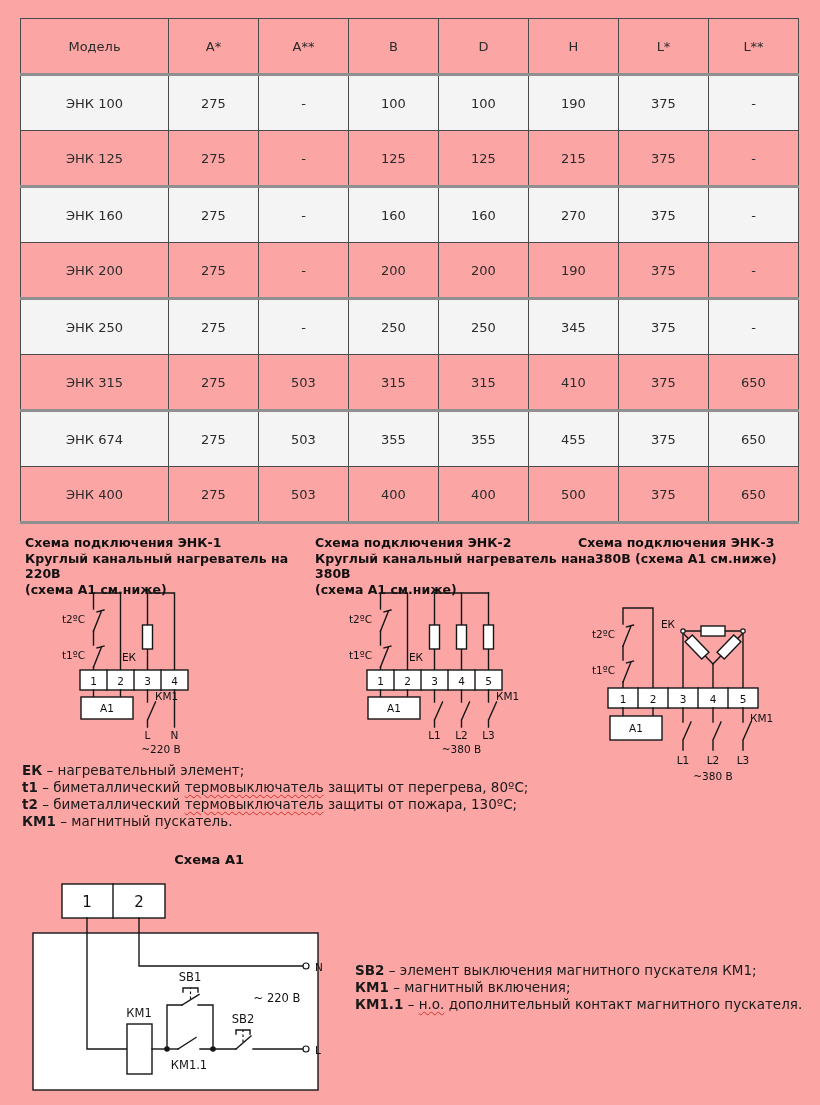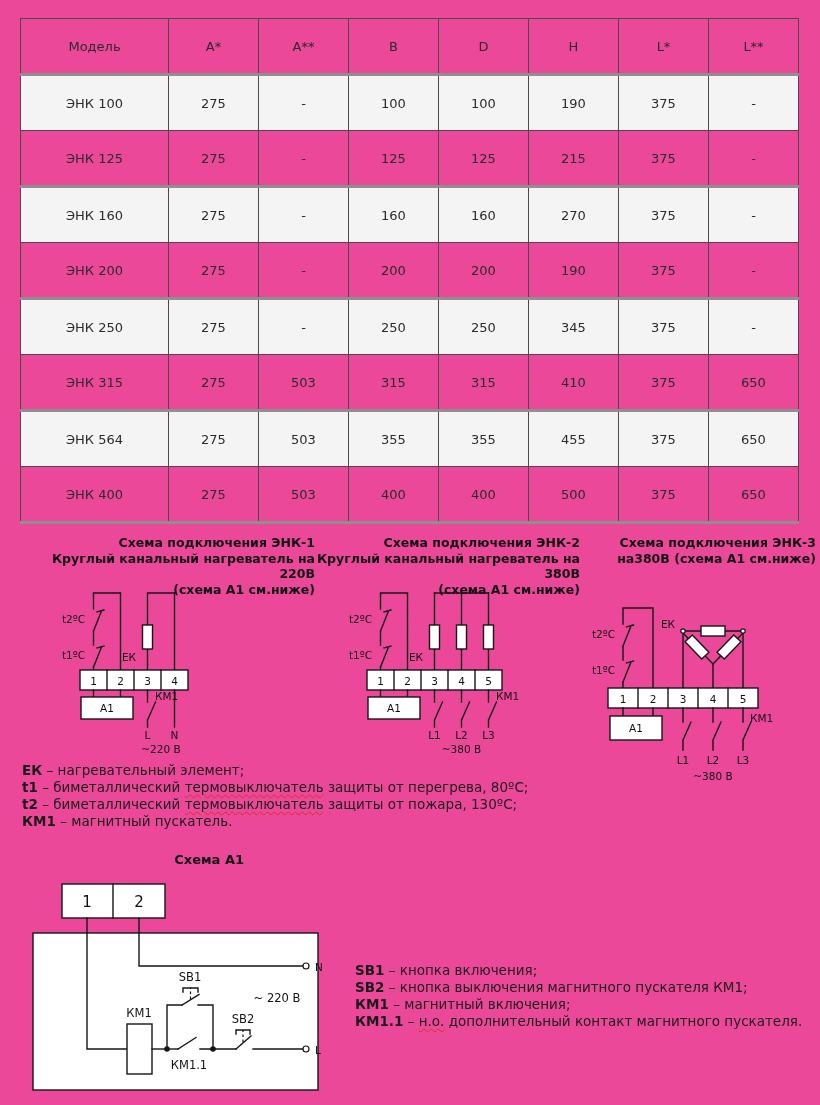--- a/index.html
+++ b/index.html
@@ -1,29 +1,29 @@
 <!DOCTYPE html>
 <html><head>
 <meta charset="utf-8">
 <style>
   html,body{margin:0;padding:0;background:#ffffff;}
   body{font-family:"DejaVu Sans","Liberation Sans",sans-serif;color:#222;}
-  #page{position:relative;width:820px;height:1105px;background:#ec4899;overflow:hidden;}
+  #page{position:relative;width:820px;height:1105px;background:#fca5a5;overflow:hidden;}
 
   
   .tbl-wrap{position:absolute;left:20px;top:18px;width:778px;}
   table.dims{border-collapse:collapse;width:778px;table-layout:fixed;font-size:13px;color:#2b2b2b;border-bottom:3px solid #8f8f8f;}
   table.dims td,table.dims th{border:1px solid #4a4a4a;height:54px;text-align:center;vertical-align:middle;font-weight:400;padding:0;}
   table.dims tr.shaded td{background:#f4f4f4;border-top:3px solid #8f8f8f;}
   table.dims tr.shaded + tr td{border-top:1px solid #3f3f3f;}
 
   
-  .dg-title{position:absolute;text-align:right;font-weight:bold;font-size:12.5px;line-height:15.5px;color:#111;}
+  .dg-title{position:absolute;text-align:left;font-weight:bold;font-size:12.5px;line-height:15.5px;color:#111;}
   #dg-title-1{left:25px;top:535px;width:290px;}
-  #dg-title-2{left:305px;top:535px;width:275px;}
+  #dg-title-2{left:315px;top:535px;width:275px;}
   #dg-title-3{left:578px;top:535px;width:238px;}
 
   svg{overflow:visible;}
   svg text{font-family:"DejaVu Sans","Liberation Sans",sans-serif;font-size:10.5px;fill:#111;}
   .wire{stroke:#161616;stroke-width:1.4;fill:none;stroke-linecap:square;}
   .comp{stroke:#161616;stroke-width:1.4;fill:#ffffff;}
   .dot{fill:#161616;stroke:none;}
   .node{stroke:#161616;stroke-width:1.2;fill:#ffffff;}
   .dash{stroke:#161616;stroke-width:1.2;fill:none;stroke-dasharray:2.5 2.5;}
   .bignum{font-size:15px;}
@@ -122,21 +122,21 @@
         <td>ЭНК 315</td>
             <td>275</td>
             <td>503</td>
             <td>315</td>
             <td>315</td>
             <td>410</td>
             <td>375</td>
             <td>650</td>
       </tr>
       <tr class="shaded">
-        <td>ЭНК 564</td>
+        <td>ЭНК 674</td>
             <td>275</td>
             <td>503</td>
             <td>355</td>
             <td>355</td>
             <td>455</td>
             <td>375</td>
             <td>650</td>
       </tr>
       <tr>
         <td>ЭНК 400</td>
@@ -336,19 +336,18 @@
     <text x="290" y="94.5">N</text>
     <text x="290" y="177.5">L</text>
     <text class="sblbl" x="114" y="141" text-anchor="middle">КМ1</text>
     <text class="sblbl" x="164" y="193" text-anchor="middle">КМ1.1</text>
     <text class="sblbl" x="165" y="105" text-anchor="middle">SB1</text>
     <text class="sblbl" x="218" y="147" text-anchor="middle">SB2</text>
     <text class="sblbl" x="252" y="126" text-anchor="middle">~ 220 В</text>
   </svg>
 
   <div class="legend" id="legend-2">
-    <div><span class="lk">SB1</span><span> – кнопка включения;</span><span class="wavy"></span><span></span></div>
-    <div><span class="lk">SB2</span><span> – кнопка выключения магнитного пускателя КМ1;</span><span class="wavy"></span><span></span></div>
+    <div><span class="lk">SB2</span><span> – элемент выключения магнитного пускателя КМ1;</span><span class="wavy"></span><span></span></div>
     <div><span class="lk">КМ1</span><span> – магнитный включения;</span><span class="wavy"></span><span></span></div>
     <div><span class="lk">КМ1.1</span><span> – </span><span class="wavy">н.о.</span><span> дополнительный контакт магнитного пускателя.</span></div>
   </div>
 
 </div>
 
 </body></html>

